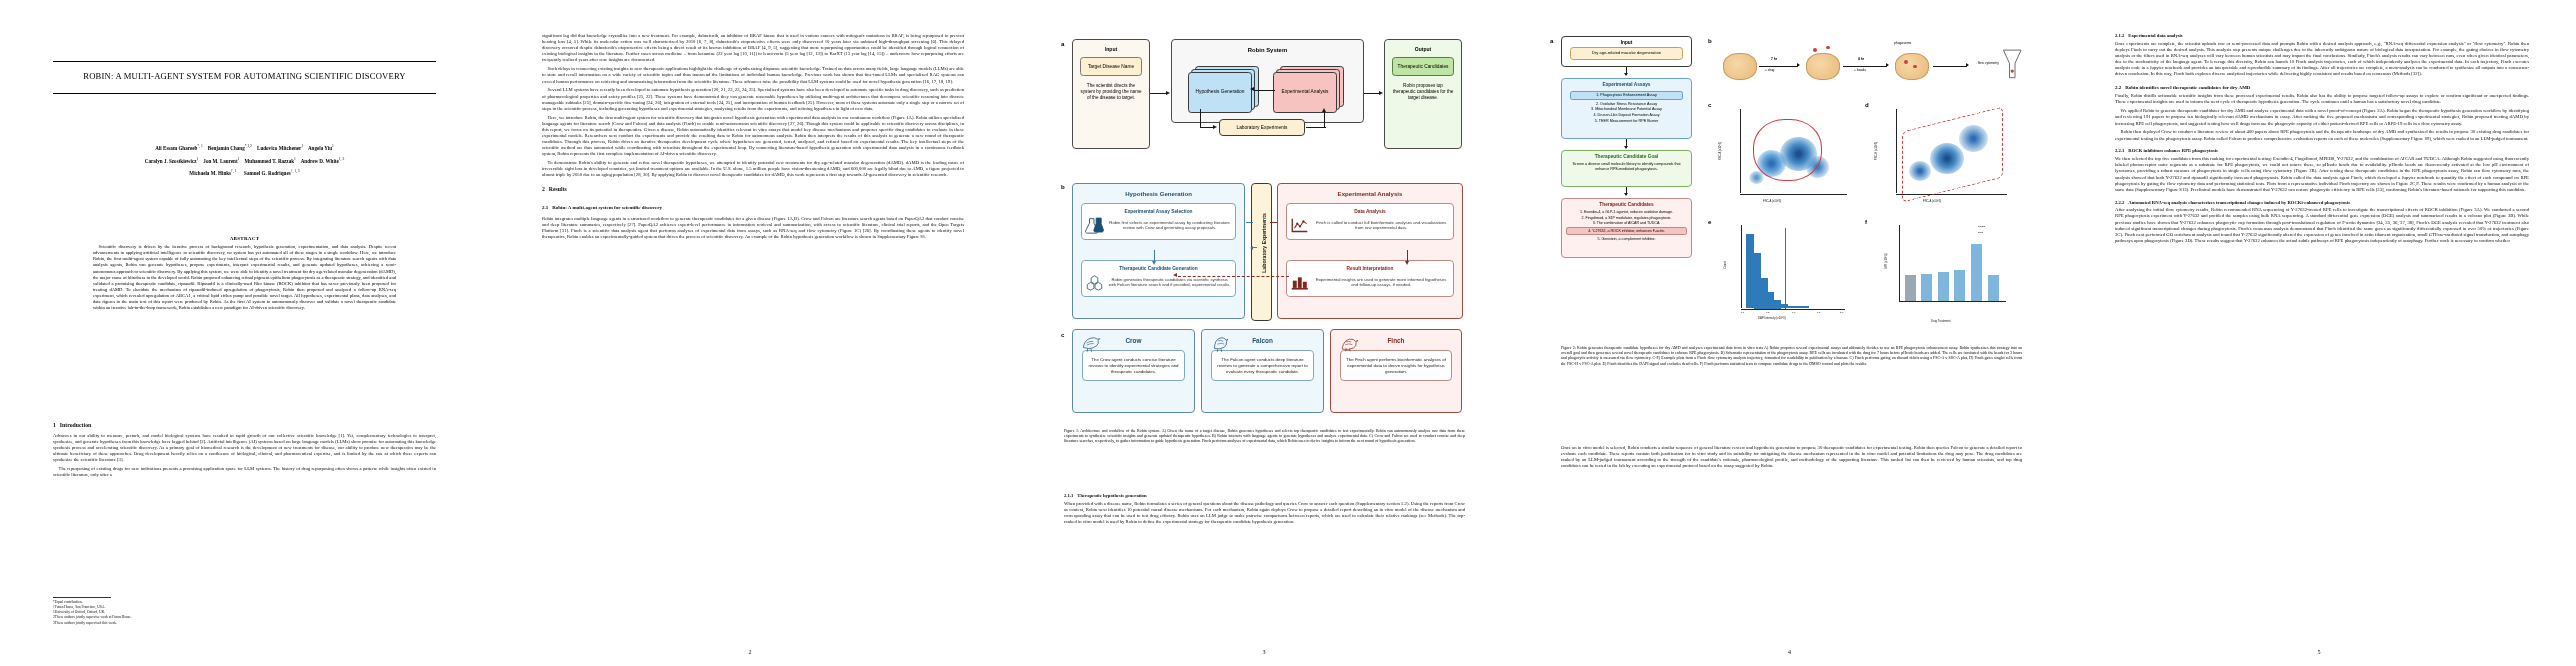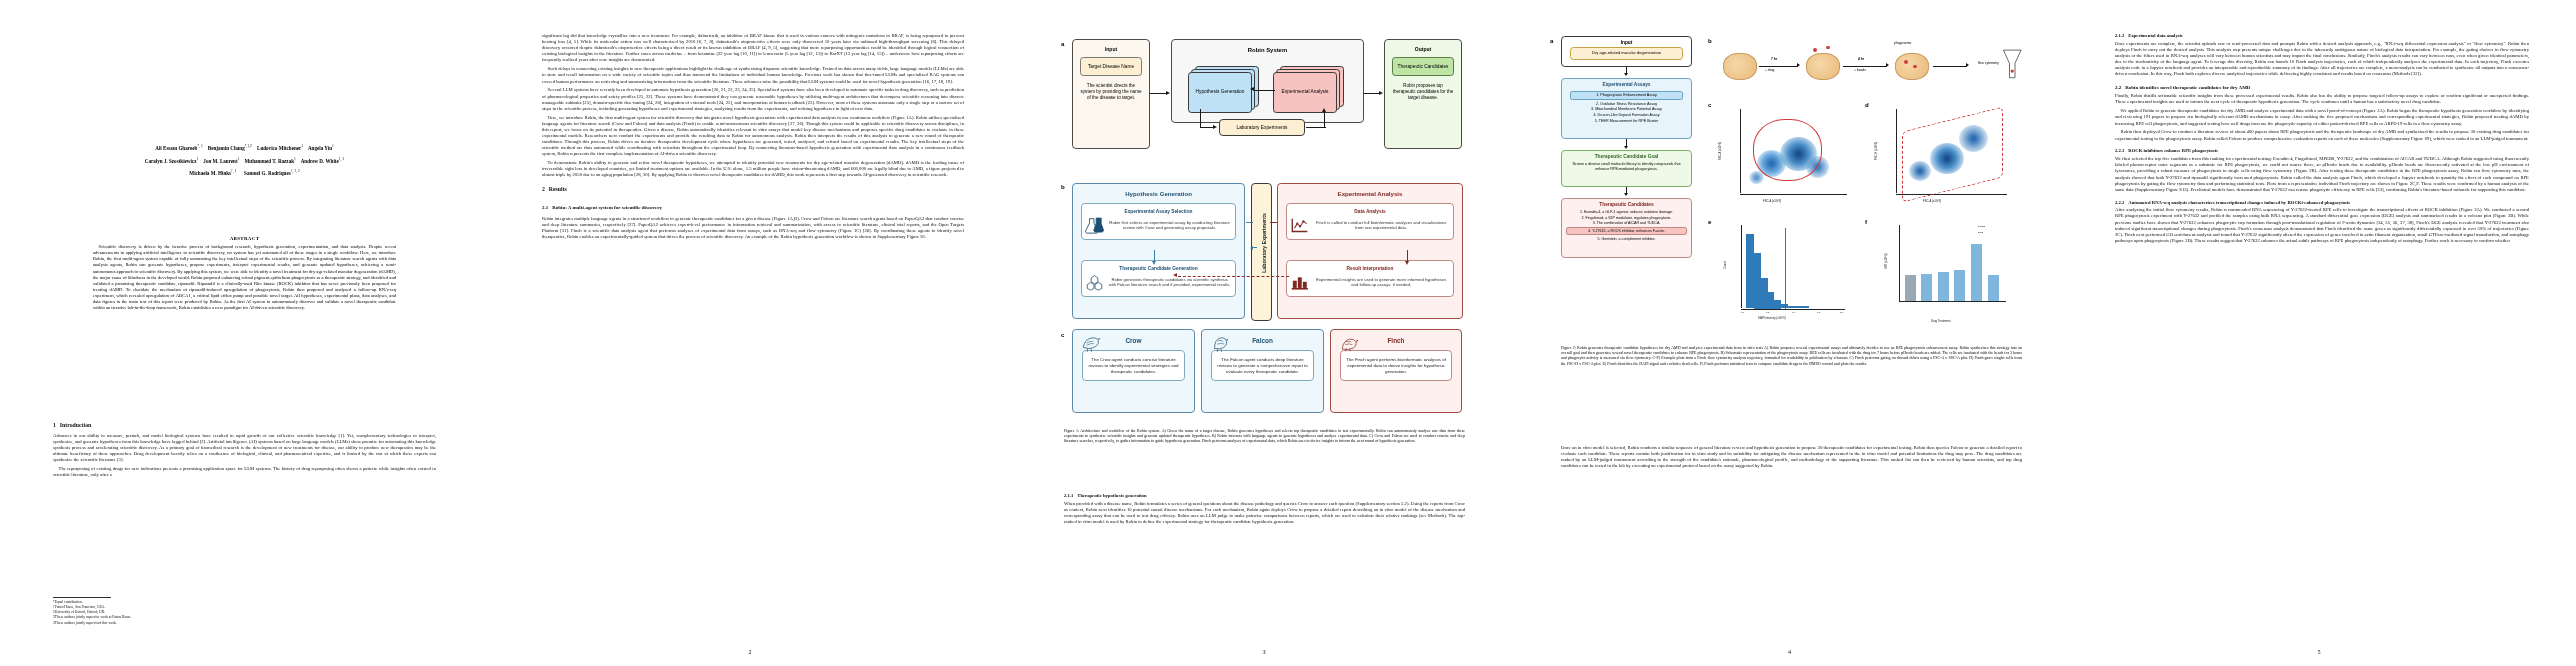--- a/index.html
+++ b/index.html
@@ -46,20 +46,25 @@
 </style>
 </head>
 <body>
 
 <div class="viewer">
 
   <div class="arxiv-stamp">arXiv:2505.13400v1  [cs.AI]  19 May 2025</div>
 
   <div class="page" style="width:489px;">
     <div class="sheet">
+      <div style="position:absolute;left:53px;top:61px;width:383px;">
+        <div class="rule"></div>
+        <h1 class="title" style="padding:9px 22px 10px;">ROBIN: A MULTI-AGENT SYSTEM FOR AUTOMATING SCIENTIFIC DISCOVERY</h1>
+        <div class="rule"></div>
+      </div>
 
       <div class="authors" style="position:absolute;left:53px;top:142px;width:383px;">
         <div>
           <span><span>Ali Essam Ghareeb</span><sup>*, 1</sup></span>&nbsp;&nbsp;&nbsp;
           <span><span>Benjamin Chang</span><sup>*,1,2</sup></span>&nbsp;&nbsp;&nbsp;
           <span><span>Ludovico Mitchener</span><sup>1</sup></span>&nbsp;&nbsp;&nbsp;
           <span><span>Angela Yiu</span><sup>1</sup></span>
         </div>
         <div>
           <span><span>Caralyn J. Szostkiewicz</span><sup>1</sup></span>&nbsp;&nbsp;&nbsp;

